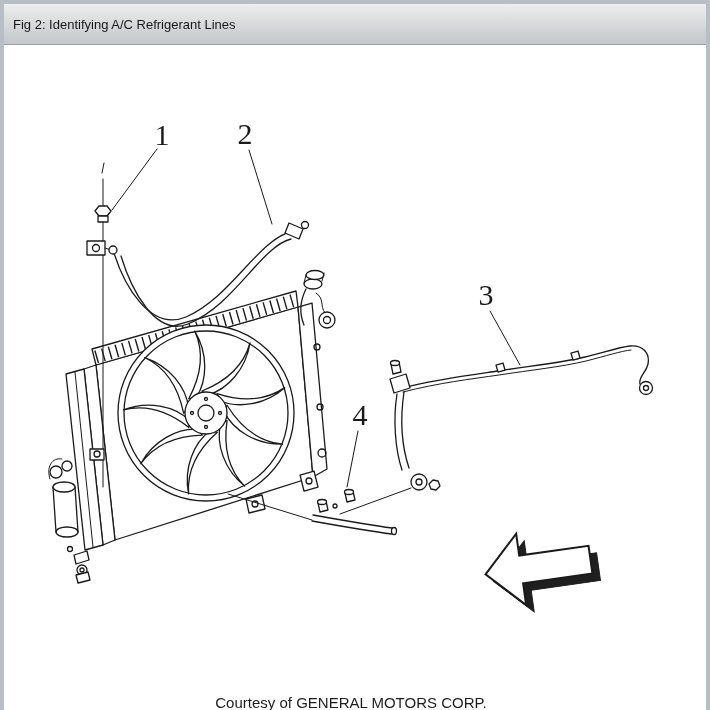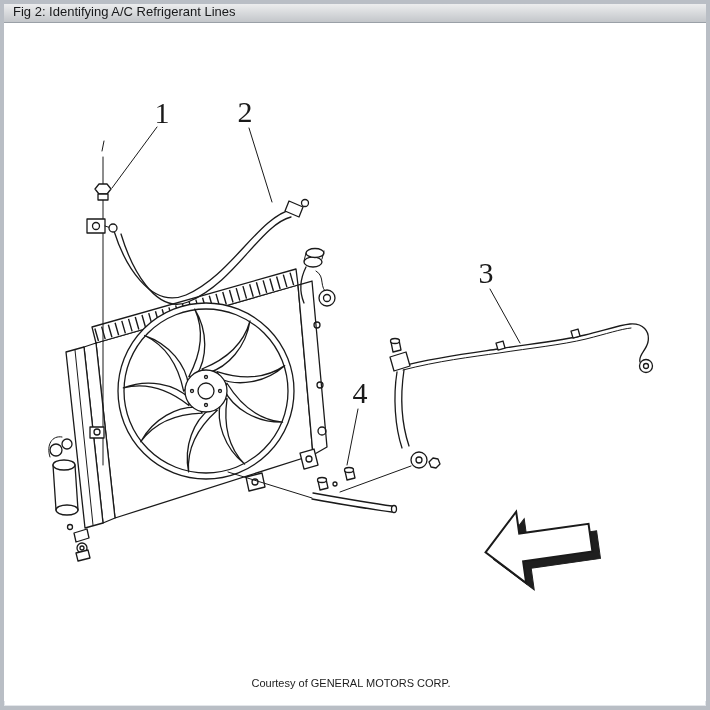--- a/index.html
+++ b/index.html
@@ -4,36 +4,36 @@
 <style>
   * { box-sizing: border-box; margin: 0; padding: 0; }
   html, body { width: 710px; height: 710px; background: #fff; font-family: "Liberation Sans", sans-serif; }
   .frame {
     position: relative; width: 710px; height: 710px;
     border: 4px solid var(--frame, #b9bec5);
     background: var(--canvas, #fff);
     box-shadow: inset 0 0 0 1px #e3e6ea;
   }
   .titlebar {
-    height: 19px;
+    height: 41px;
     background: linear-gradient(var(--titlebar_top, #ecedee), var(--titlebar_bottom, #c3c6ca));
     border-bottom: 1px solid #9aa0a7;
-    display: flex; 
+    display: flex; align-items: center;
     padding: 0 9px; font-size: 13px; color: #17181a;
   }
   .canvas { position: relative; width: 702px; height: 678px; background: var(--canvas, #fff); overflow: hidden; }
   svg { display: block; }
   .ink { stroke: var(--ink, #1a1a1a); fill: none; stroke-width: 1.3; stroke-linecap: round; stroke-linejoin: round; }
   .ink-fill { stroke: var(--ink, #1a1a1a); fill: #fff; stroke-width: 1.3; stroke-linejoin: round; }
   .thin { stroke-width: 1; }
   .hatch { stroke: var(--ink, #1a1a1a); stroke-width: 13; stroke-dasharray: 1.4 5.6; fill: none; }
   .callout-num { font-family: "Liberation Serif", serif; font-size: 30px; fill: var(--ink, #1a1a1a); stroke: none; }
   .arrow-shadow { fill: #1f1f1f; stroke: #1f1f1f; stroke-width: 1; }
   .arrow-main { fill: #fff; stroke: var(--ink, #1a1a1a); stroke-width: 2; stroke-linejoin: miter; }
-  .courtesy { position: absolute; left: 0; right: 8px; bottom: 12px; text-align: center; font-size: 11px; color: #1d1d1d; }
+  .courtesy { position: absolute; left: 0; right: 8px; bottom: 12px; text-align: center; font-size: 15px; color: #1d1d1d; }
 </style>
 </head>
 <body>
 
 <div class="frame">
   <div class="titlebar">
     <span>Fig 2: Identifying A/C Refrigerant Lines</span>
   </div>
 
   <div class="canvas">

